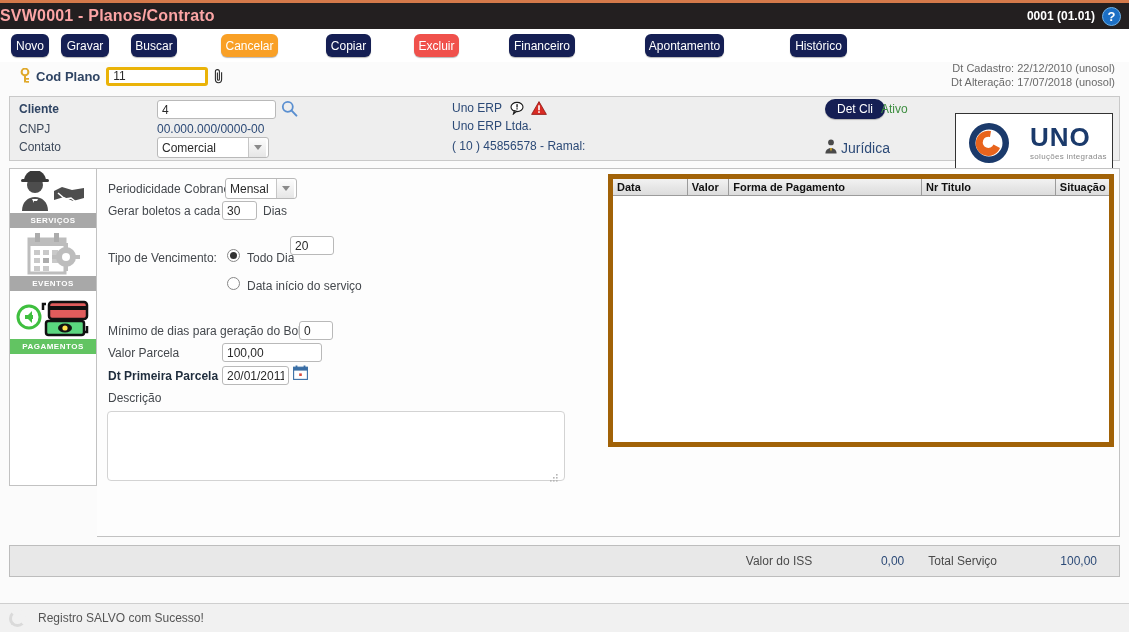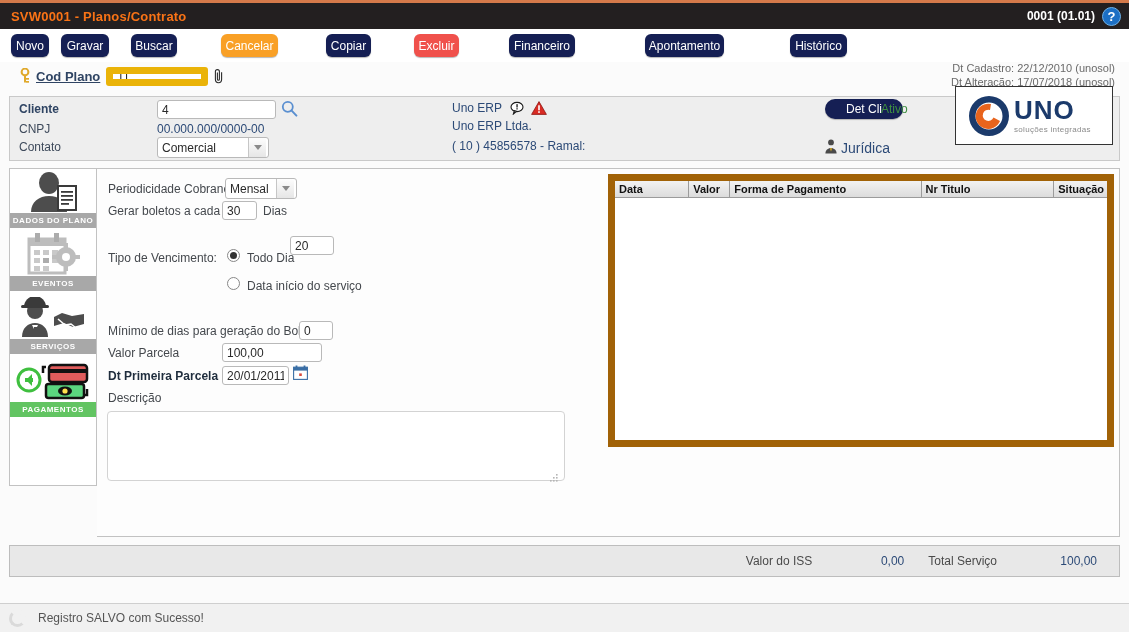--- a/index.html
+++ b/index.html
@@ -18,22 +18,22 @@
 
   
   .titlebar {
     position: absolute; left: 0; top: 0;
     width: 1129px; height: 29px;
     background: #231f20;
     border-top: 3px solid #d4794a;
     display: flex; align-items: center;
   }
   .titlebar-text {
-    color: #f97316; font-size: 13px; font-weight: bold;
-    margin-left: 11px; letter-spacing: .2px;
+    color: #fca5a5; font-size: 16px; font-weight: bold;
+    letter-spacing: .2px;
   }
   .titlebar-right {
     margin-left: auto; display: flex; align-items: center; gap: 7px;
     margin-right: 8px;
   }
   .titlebar-version {
     color: #ffffff; font-size: 12px; font-weight: bold;
   }
   .help-icon {
     width: 19px; height: 19px; border-radius: 50%;
@@ -71,26 +71,25 @@
   
   .codrow {
     position: absolute; left: 0; top: 62px;
     width: 1129px; height: 28px;
     display: flex; align-items: center;
   }
   .key-icon { margin-left: 18px; width: 14px; height: 16px; position: relative; }
   .codlabel {
     font-size: 13px; font-weight: bold; color: #2f4463;
     margin-left: 4px;
-    text-decoration: underline;
   }
   .codinput {
     margin-left: 6px;
     width: 102px; height: 19px;
-    border: 7px solid #eab308; border-radius: 3px;
+    border: 3px solid #eab308; border-radius: 3px;
     background: #ffffff;
     font-size: 12px; color: #2a2a2a;
     padding: 0 4px;
     font-family: "Liberation Sans", sans-serif;
   }
   .clip-icon { margin-left: 5px; width: 12px; height: 17px; cursor: pointer; }
 
   .dtinfo {
     position: absolute; right: 14px; top: 61px;
     text-align: right;
@@ -135,40 +134,40 @@
           border-right: 4px solid transparent; border-top: 5px solid #8a8a8a; }
 
   .magnifier { position: absolute; cursor: pointer; }
 
   .erp-name  { position: absolute; left: 452px; top: 101px; font-size: 12px; color: #2c4a77; }
   .erp-line2 { position: absolute; left: 452px; top: 119px; font-size: 12px; color: #2c4a77; }
   .erp-line3 { position: absolute; left: 452px; top: 139px; font-size: 12px; color: #2c4a77; }
 
   .detcli {
     position: absolute; left: 825px; top: 99px;
-    height: 20px; padding: 0 21px;
+    height: 20px; padding: 0 12px;
     background: #151f54; color: #fff; font-size: 12px;
     border-radius: 10px;
     display: flex; align-items: center; cursor: pointer;
     box-shadow: 0 1px 1px rgba(0,0,0,.25);
   }
   .ativo {
     position: absolute; left: 881px; top: 102px;
     font-size: 12px; color: #3e8e41;
   }
   .juridica {
     position: absolute; left: 841px; top: 140px;
     font-size: 14px; color: #2c4a77;
   }
 
   .logobox {
-    position: absolute; left: 955px; top: 86px;
+    position: absolute; left: 955px; top: 113px;
     width: 158px; height: 59px;
     border: 1px solid #333333; background: #ffffff;
-    display: flex; align-items: center; padding-left: 8px; gap: 0;
+    display: flex; align-items: center; padding-left: 8px; gap: 16px;
   }
   .logo-swirl { position: relative; width: 50px; height: 46px; }
   .logo-text { display: flex; flex-direction: column; line-height: 1; }
   .logo-uno {
     font-size: 26px; font-weight: bold; color: #1b3a6b;
     letter-spacing: 1px; display: flex; align-items: center;
   }
   .logo-sub { font-size: 8px; color: #8a8a8a; margin-top: 3px; letter-spacing: .3px; }
 
   
@@ -230,21 +229,21 @@
   .ta-grip {
     position: absolute; left: 550px; top: 469px;
     width: 9px; height: 9px; pointer-events: none;
   }
 
   
   .tablewrap {
     position: absolute; left: 511px; top: 5px;
     width: 506px; height: 273px;
     background: #ffffff;
-    border: 7px solid #a16207;
+    border: 5px solid #a16207;
   }
   .thead { display: flex; height: 17px; background: #e4e4e4; }
   .th {
     font-size: 11px; font-weight: bold; color: #111;
     border-right: 1px solid #9b9b9b;
     border-bottom: 1px solid #9b9b9b;
     background: linear-gradient(#f2f2f2,#dcdcdc);
     padding-left: 4px; display: flex; align-items: center;
     overflow: hidden; white-space: nowrap;
   }
@@ -390,33 +389,32 @@
       <span class="logo-uno">
         <span>UNO</span>
       </span>
       <span class="logo-sub">soluções integradas</span>
     </span>
   </div>
 
   <div class="sidebar" id="sidebar">
       <div class="side-item">
         <div class="side-icon">
-          <svg width="62" height="42" viewBox="0 0 62 42">
-            <ellipse cx="27" cy="13" rx="10" ry="11" fill="#4d4d4d"></ellipse>
-            <path d="M9 42c0-10 8-16 18-16s18 6 18 16z" fill="#4d4d4d"></path>
-            <rect x="36" y="16" width="18" height="24" fill="#fff" stroke="#3a3a3a" stroke-width="2"></rect>
-            <g fill="#3a3a3a">
-              <rect x="39" y="21" width="12" height="1.8"></rect>
-              <rect x="39" y="25" width="12" height="1.8"></rect>
-              <rect x="39" y="29" width="12" height="1.8"></rect>
-              <rect x="39" y="33" width="8" height="1.8"></rect>
-            </g>
+          <svg width="70" height="40" viewBox="0 0 70 40">
+            <circle cx="17" cy="14" r="8" fill="#4d4d4d"></circle>
+            <path d="M6 10a11 11 0 0 1 22 0z" fill="#3a3a3a"></path>
+            <rect x="3" y="8" width="28" height="3" rx="1.5" fill="#3a3a3a"></rect>
+            <path d="M4 40c0-9 6-14 13-14s13 5 13 14z" fill="#4d4d4d"></path>
+            <path d="M14 28l3 6 3-6" fill="#fff"></path>
+            <rect x="16" y="30" width="3" height="9" fill="#4d4d4d"></rect>
+            <path d="M36 20l8-4 10 3 12-2v10l-11 3-9-4-10 3z" fill="#4d4d4d"></path>
+            <path d="M40 22l7 6 6-1 5 4" fill="none" stroke="#fff" stroke-width="1.6"></path>
           </svg>
         </div>
-        <div class="side-cap">DADOS DO PLANO</div>
+        <div class="side-cap">SERVIÇOS</div>
       </div>
       <div class="side-item dim">
         <div class="side-icon">
           <svg width="62" height="42" viewBox="0 0 62 42">
             <rect x="7" y="6" width="36" height="34" fill="#fff" stroke="#6e6e6e" stroke-width="3"></rect>
             <rect x="7" y="6" width="36" height="7" fill="#6e6e6e"></rect>
             <rect x="13" y="0" width="5" height="9" fill="#4a4a4a"></rect>
             <rect x="32" y="0" width="5" height="9" fill="#4a4a4a"></rect>
             <g fill="#8a8a8a">
               <rect x="12" y="17" width="6" height="5"></rect>
@@ -435,35 +433,20 @@
                 <rect x="-2" y="-14" width="4" height="5"></rect>
                 <rect x="-2" y="9" width="4" height="5"></rect>
                 <rect x="-14" y="-2" width="5" height="4"></rect>
                 <rect x="9" y="-2" width="5" height="4"></rect>
               </g>
             </g>
           </svg>
         </div>
         <div class="side-cap">EVENTOS</div>
       </div>
-      <div class="side-item">
-        <div class="side-icon">
-          <svg width="70" height="40" viewBox="0 0 70 40">
-            <circle cx="17" cy="14" r="8" fill="#4d4d4d"></circle>
-            <path d="M6 10a11 11 0 0 1 22 0z" fill="#3a3a3a"></path>
-            <rect x="3" y="8" width="28" height="3" rx="1.5" fill="#3a3a3a"></rect>
-            <path d="M4 40c0-9 6-14 13-14s13 5 13 14z" fill="#4d4d4d"></path>
-            <path d="M14 28l3 6 3-6" fill="#fff"></path>
-            <rect x="16" y="30" width="3" height="9" fill="#4d4d4d"></rect>
-            <path d="M36 20l8-4 10 3 12-2v10l-11 3-9-4-10 3z" fill="#4d4d4d"></path>
-            <path d="M40 22l7 6 6-1 5 4" fill="none" stroke="#fff" stroke-width="1.6"></path>
-          </svg>
-        </div>
-        <div class="side-cap">SERVIÇOS</div>
-      </div>
       <div class="side-item active">
         <div class="side-icon">
           <svg width="74" height="42" viewBox="0 0 74 42">
             <circle cx="13" cy="21" r="11" fill="none" stroke="#3fbf3f" stroke-width="3"></circle>
             <path d="M16 15l-6 6 6 6z" fill="#3fbf3f"></path>
             <rect x="9" y="19" width="8" height="4" fill="#3fbf3f"></rect>
             <path d="M30 8h-3v6" fill="none" stroke="#111" stroke-width="2.5"></path>
             <rect x="33" y="6" width="38" height="17" rx="3" fill="#e05c5c" stroke="#111" stroke-width="2.5"></rect>
             <rect x="33" y="10" width="38" height="4" fill="#111"></rect>
             <path d="M68 36h3v-6" fill="none" stroke="#111" stroke-width="2.5"></path>

